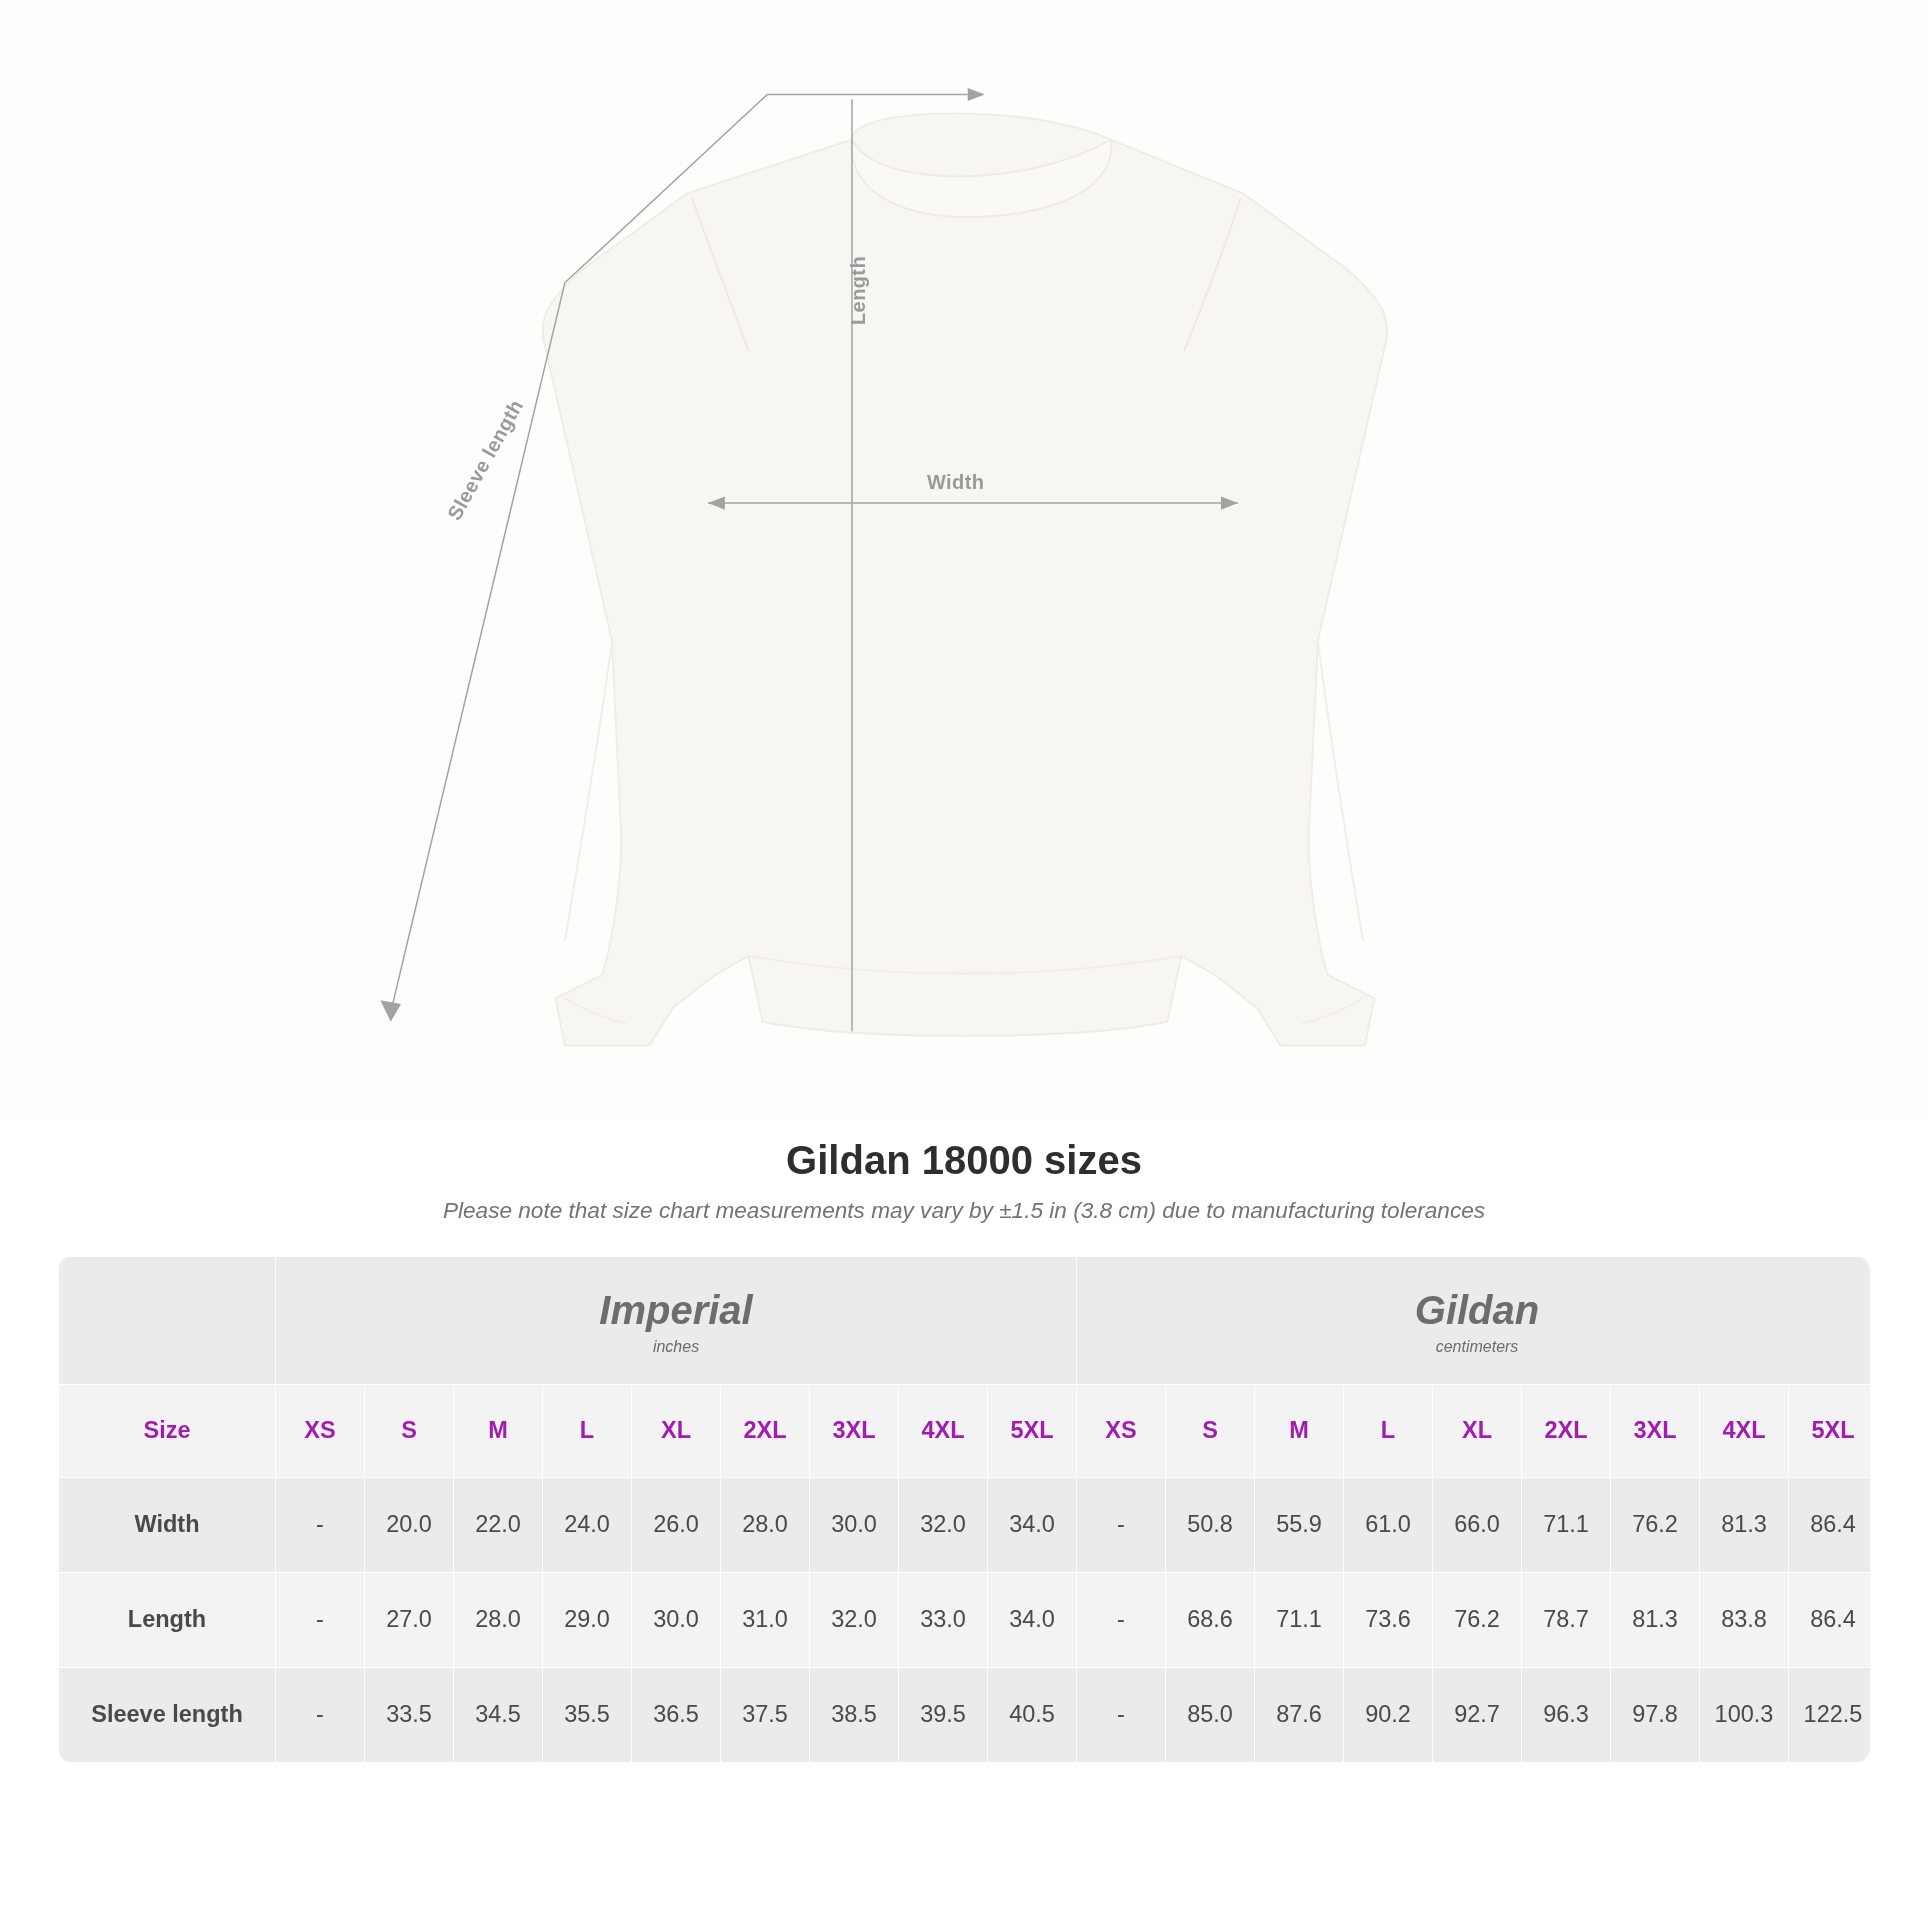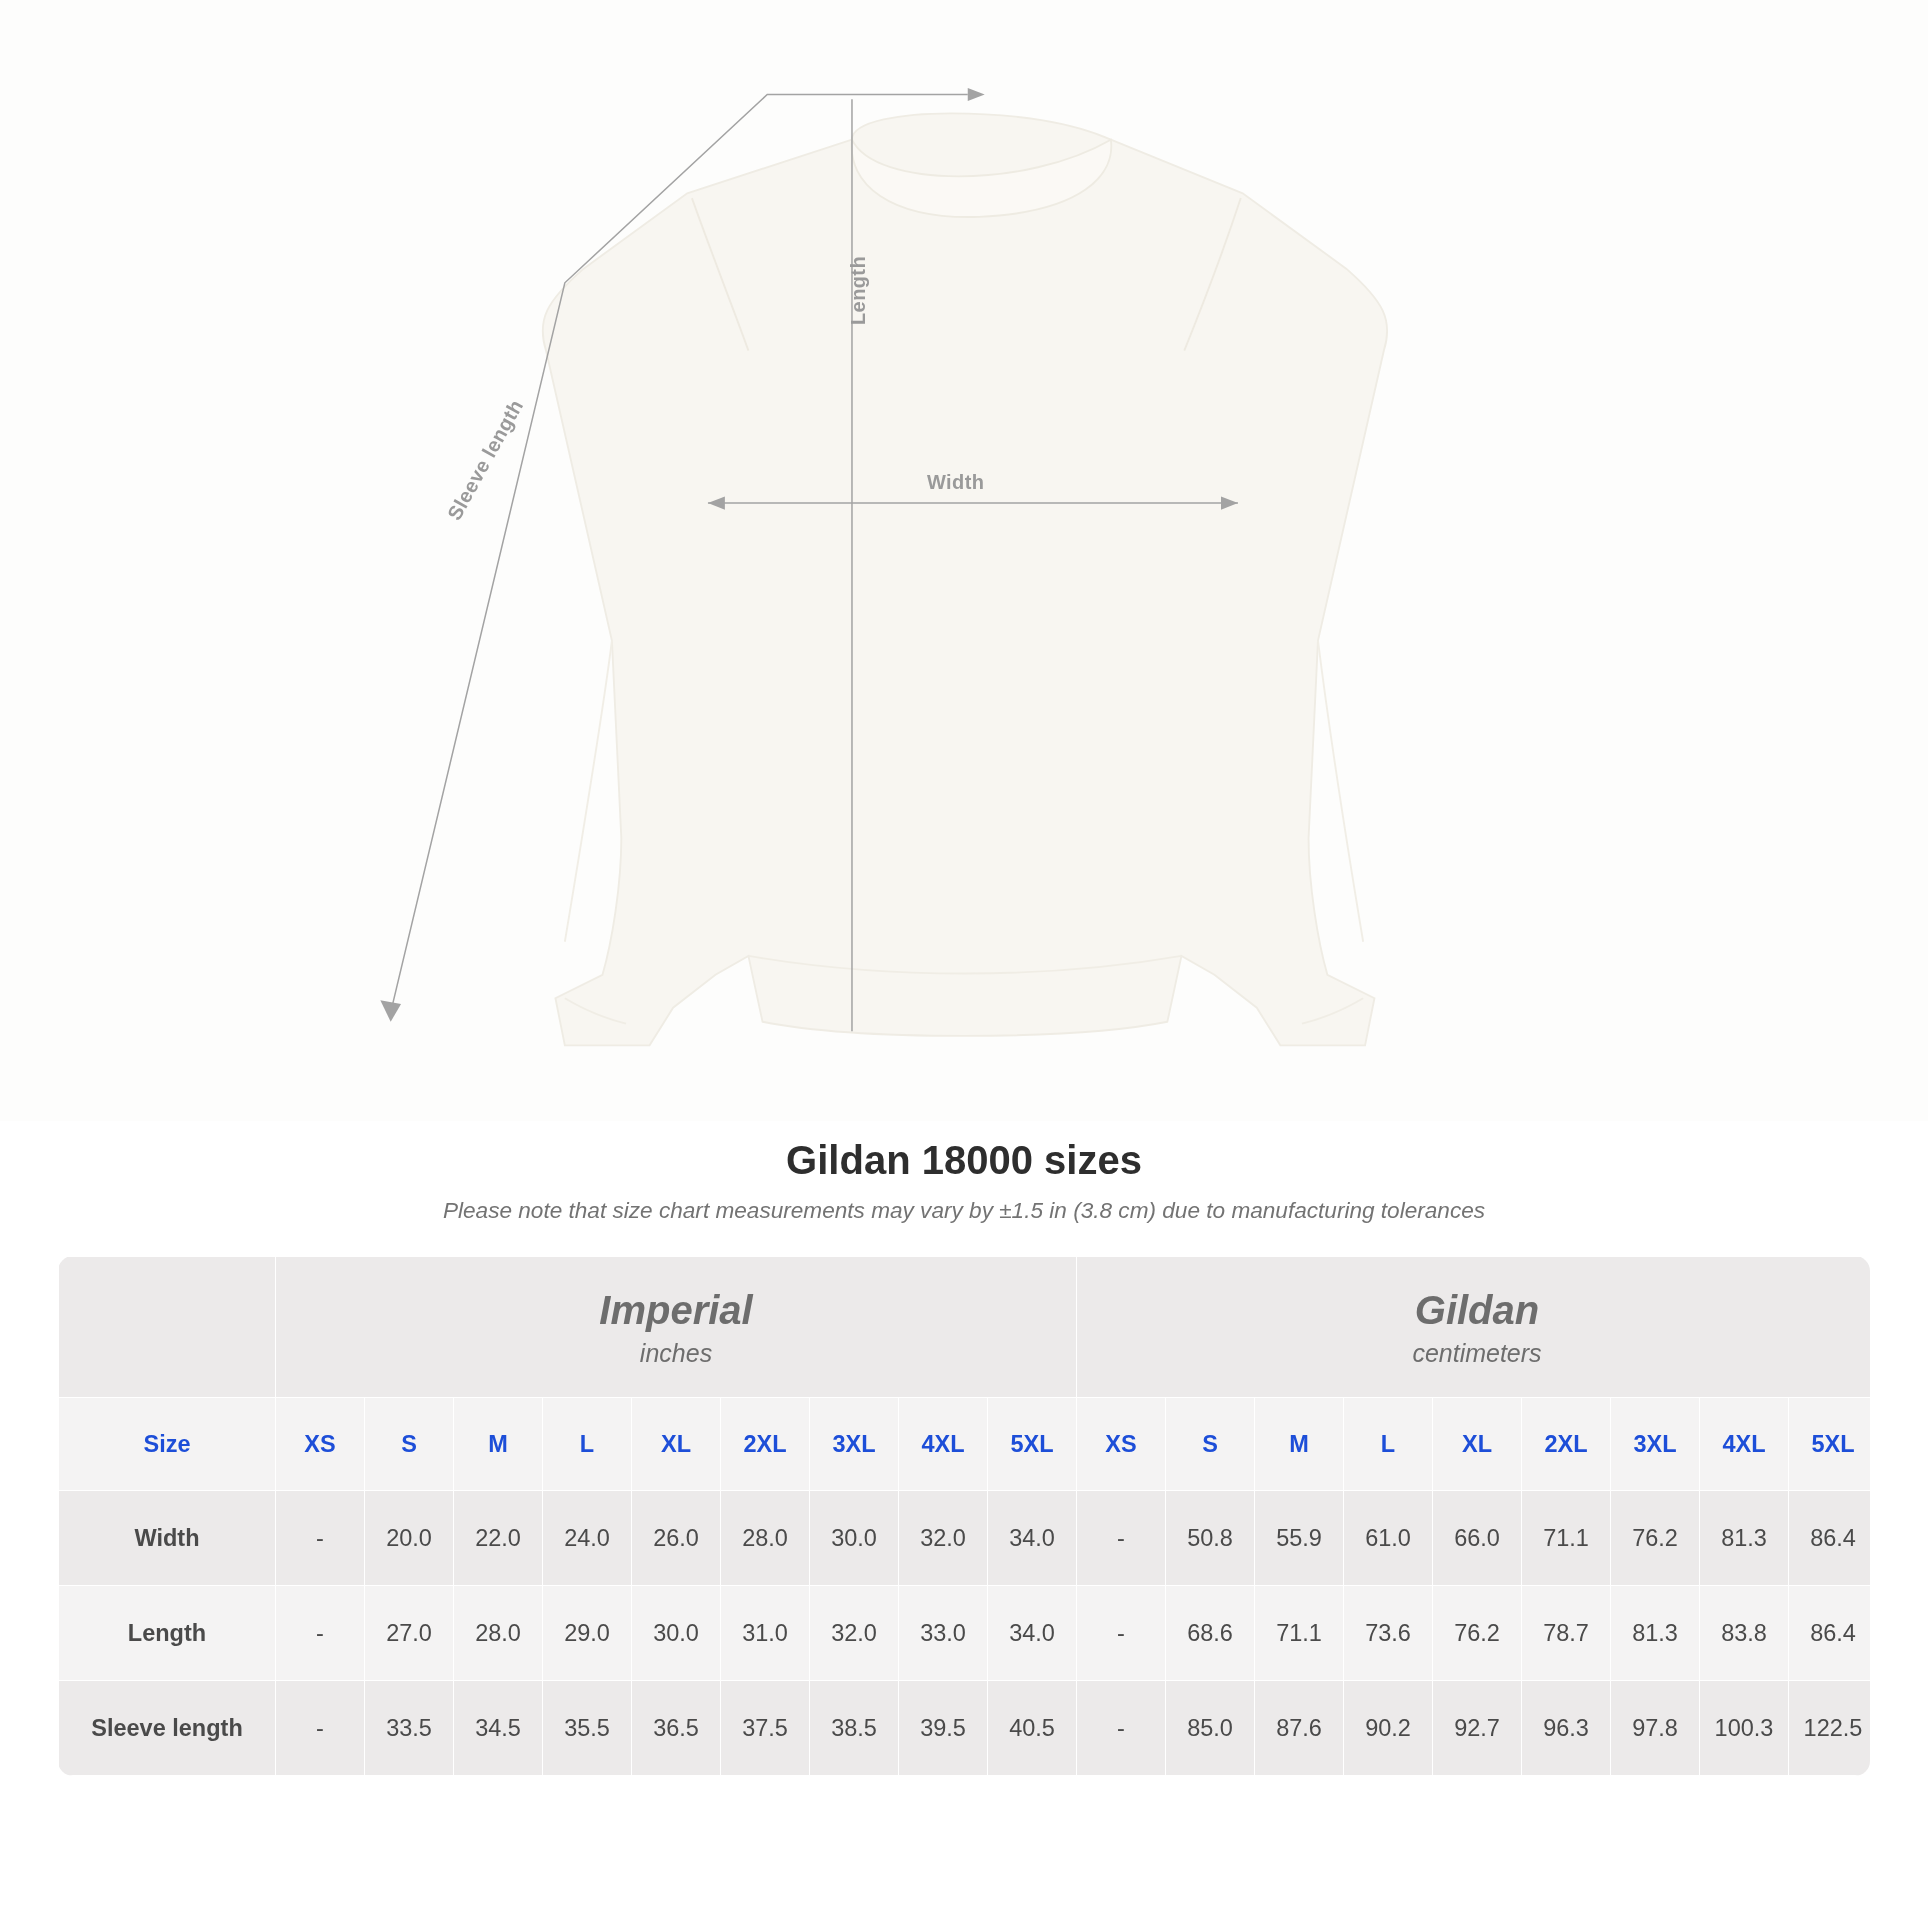--- a/index.html
+++ b/index.html
@@ -91,31 +91,31 @@
     padding: 28px 0 24.5px 0;
   }
   .unit-name {
     font-size: 40px;
     font-style: italic;
     font-weight: bold;
     color: #6d6d6d;
     line-height: 1.25;
   }
   .unit-sub {
-    font-size: 25px;
+    font-size: 16px;
     font-style: italic;
     color: #6d6d6d;
     line-height: 1.5;
   }
   .header-row td {
     background: #f4f3f3;
     height: 90px;
     font-size: 23.5px;
     font-weight: bold;
-    color: #1d4ed8;
+    color: #a21caf;
   }
   .header-row td.size-col {
     font-size: 23.5px;
   }
   .data-row td {
     height: 92px;
     font-size: 23.5px;
     color: #4a4a4a;
   }
   .data-row.odd td { background: #eceaea; }

